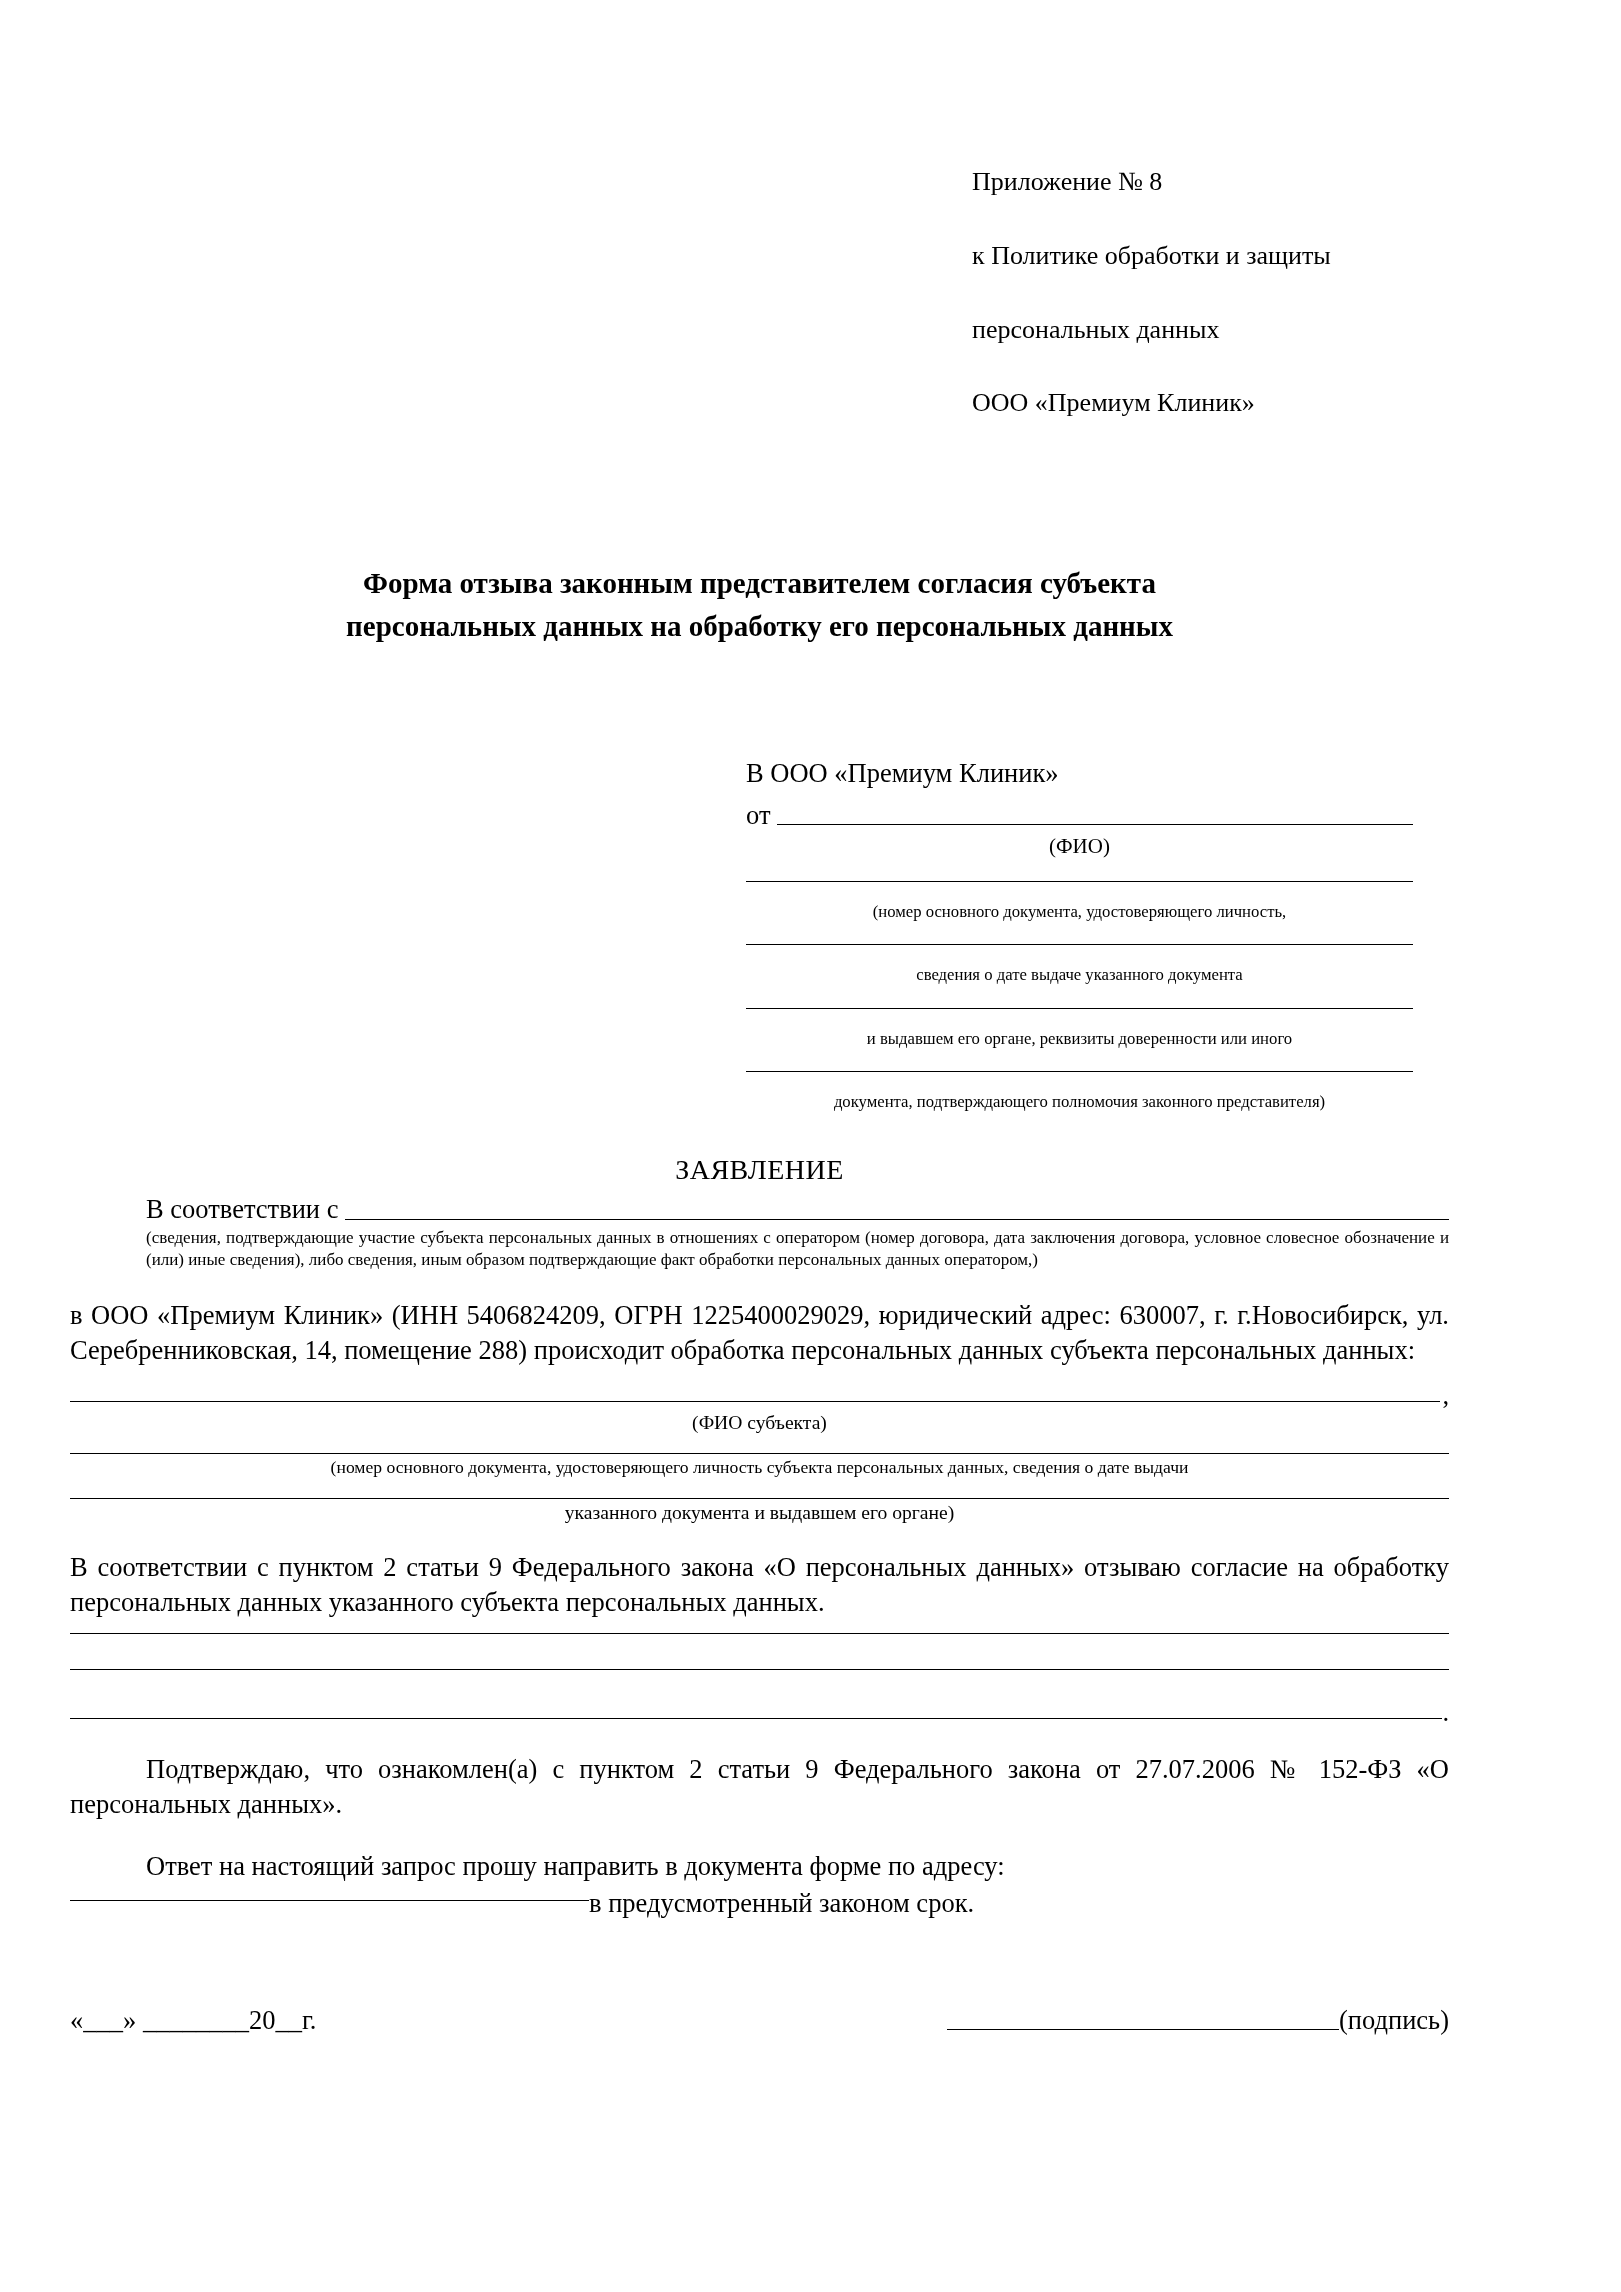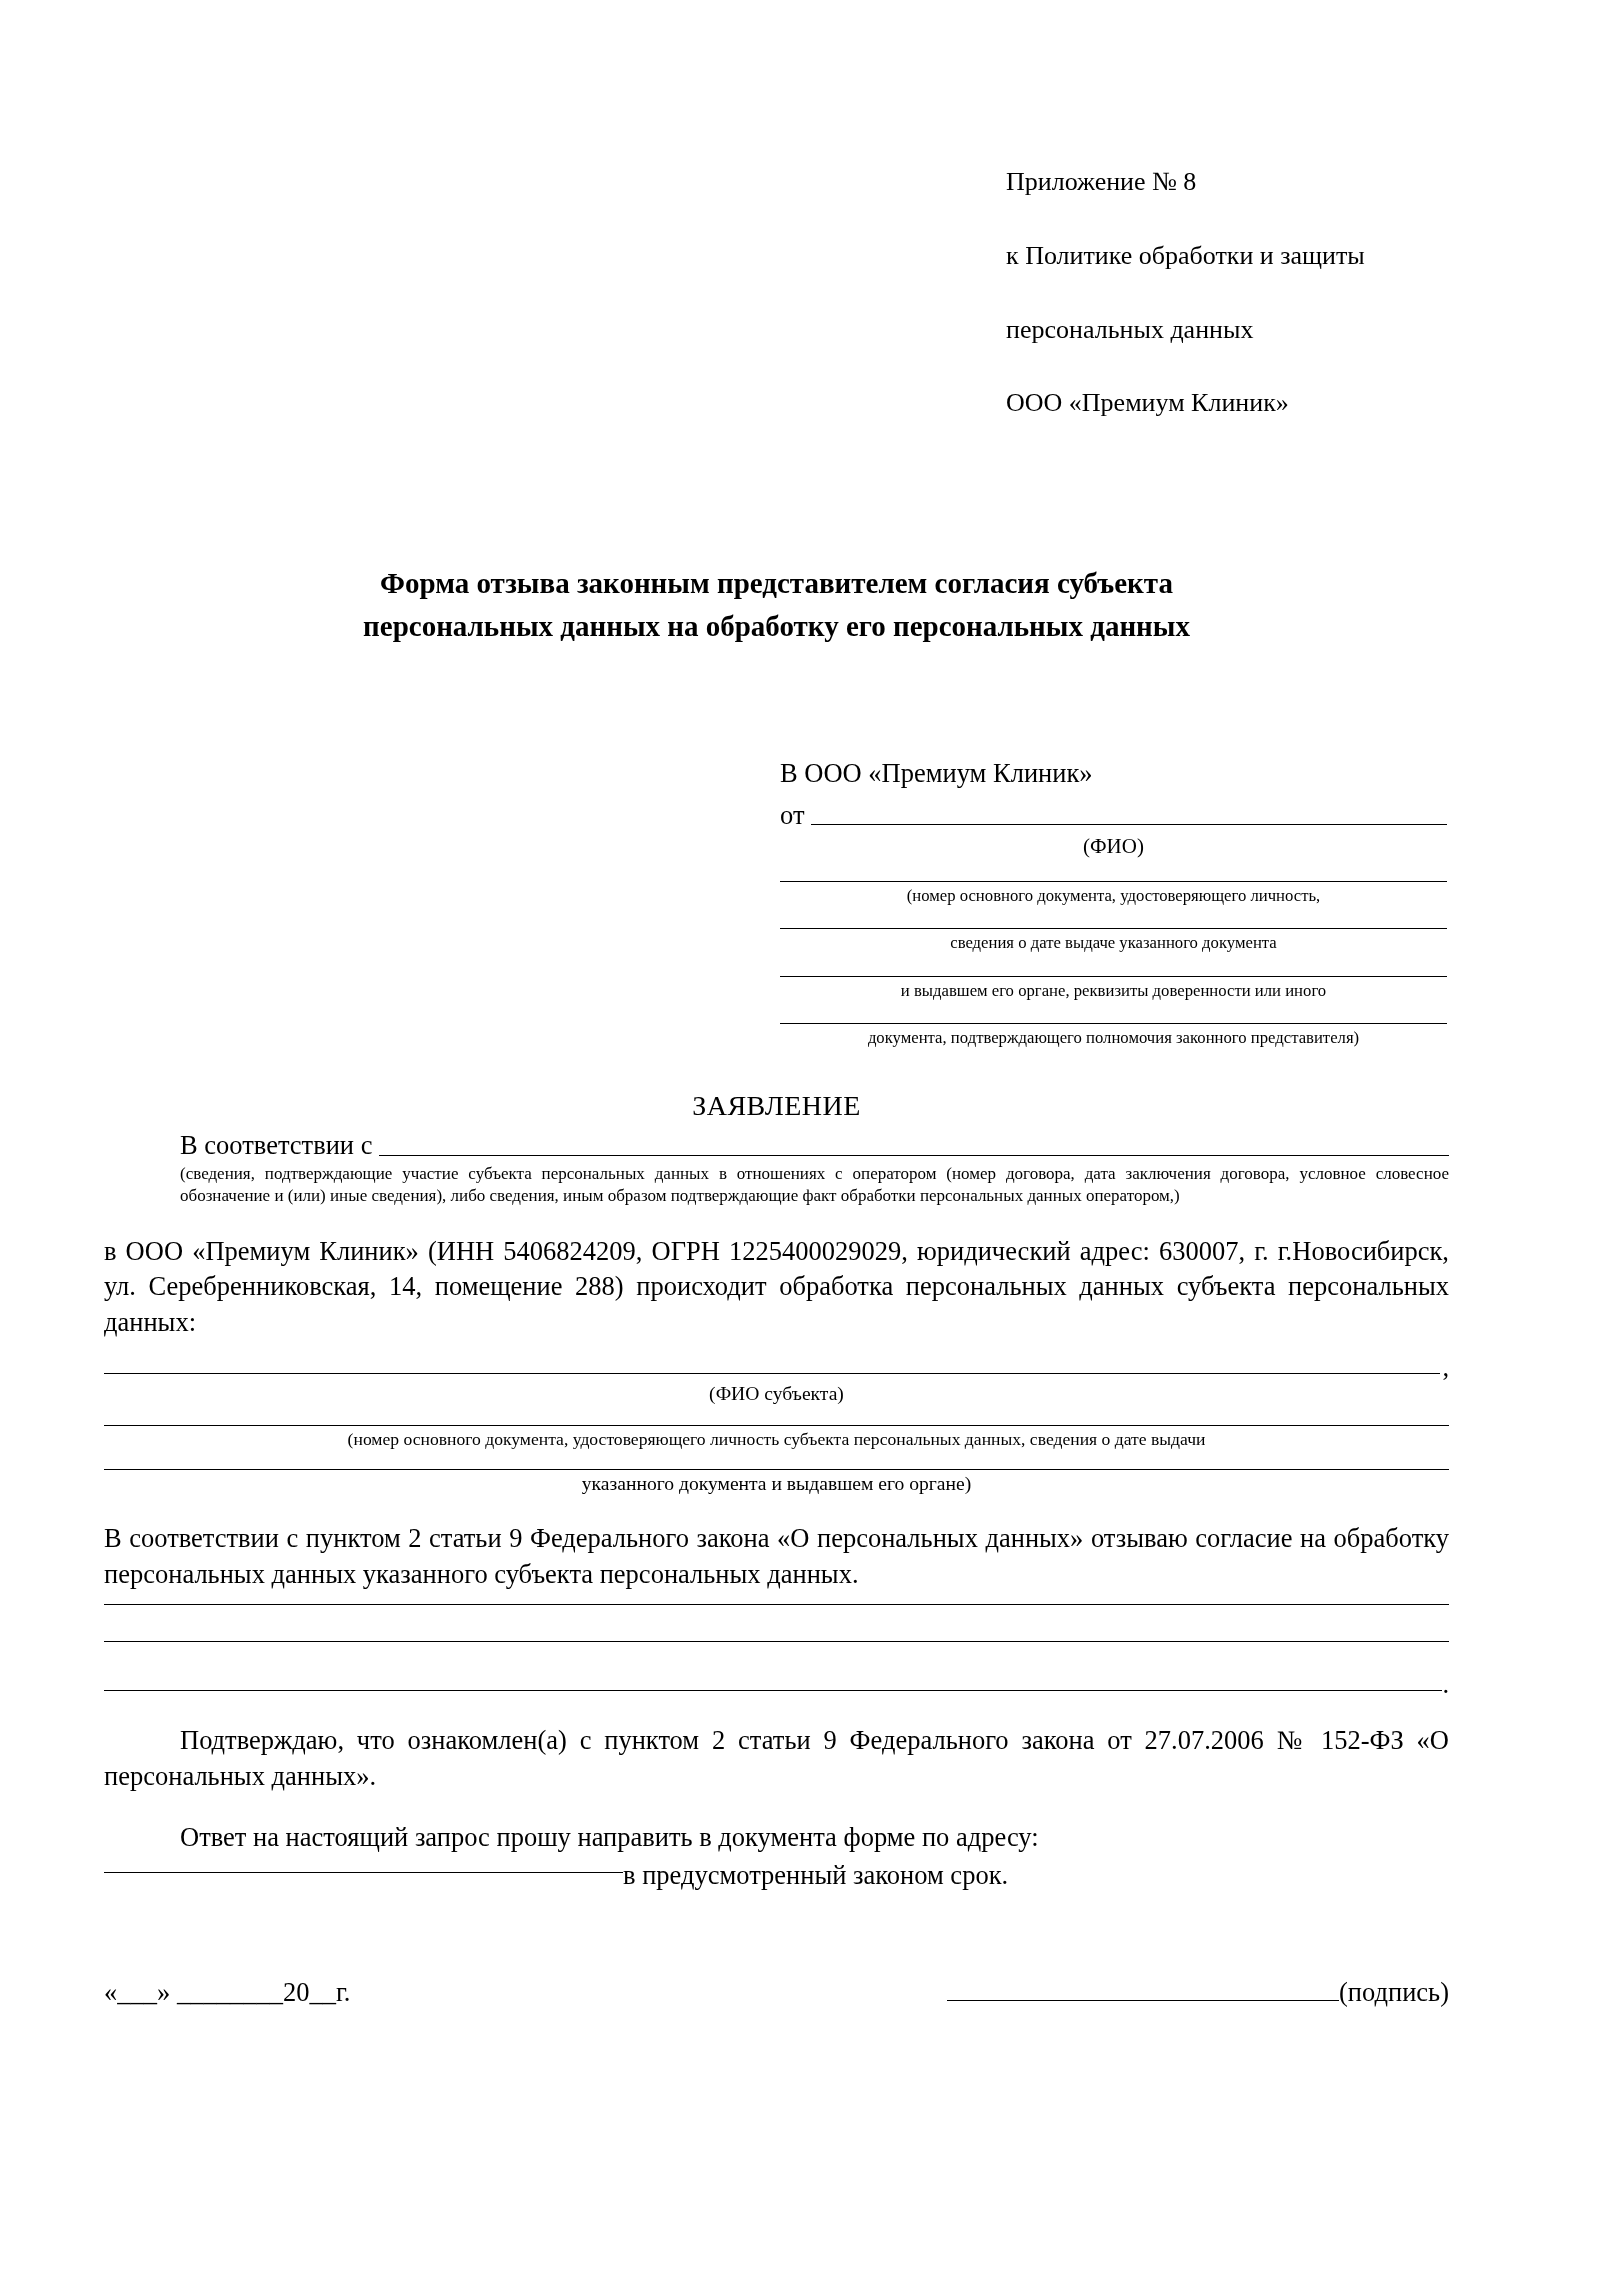--- a/index.html
+++ b/index.html
@@ -13,21 +13,21 @@
     font-family: "Liberation Serif", "DejaVu Serif", serif;
     color: #000000;
     position: relative;
     overflow: hidden;
   }
   .page {
     position: relative;
     width: 1621px;
     height: 2293px;
     box-sizing: border-box;
-    padding: 127px 172px 0 104px;
+    padding: 127px 172px 0 70px;
   }
 
   
   .appendix-block {
     margin-left: 902px;
     font-size: 26px;
     line-height: 1.42;
     white-space: pre-line;
   }
   .appendix-line { display: block; }
@@ -73,21 +73,21 @@
   .full-rule {
     border-bottom: 1.6px solid #000;
     height: 0;
     margin-top: 21.6px;
   }
   .cap-small {
     display: block;
     text-align: center;
     font-size: 16.7px;
     line-height: 1.3;
-    margin-top: 3px;
+    margin-top: 19px;
   }
 
   
   .statement-title {
     margin-top: 41px;
     text-align: center;
     font-size: 28px;
     letter-spacing: 0.5px;
   }
   .body-text {

